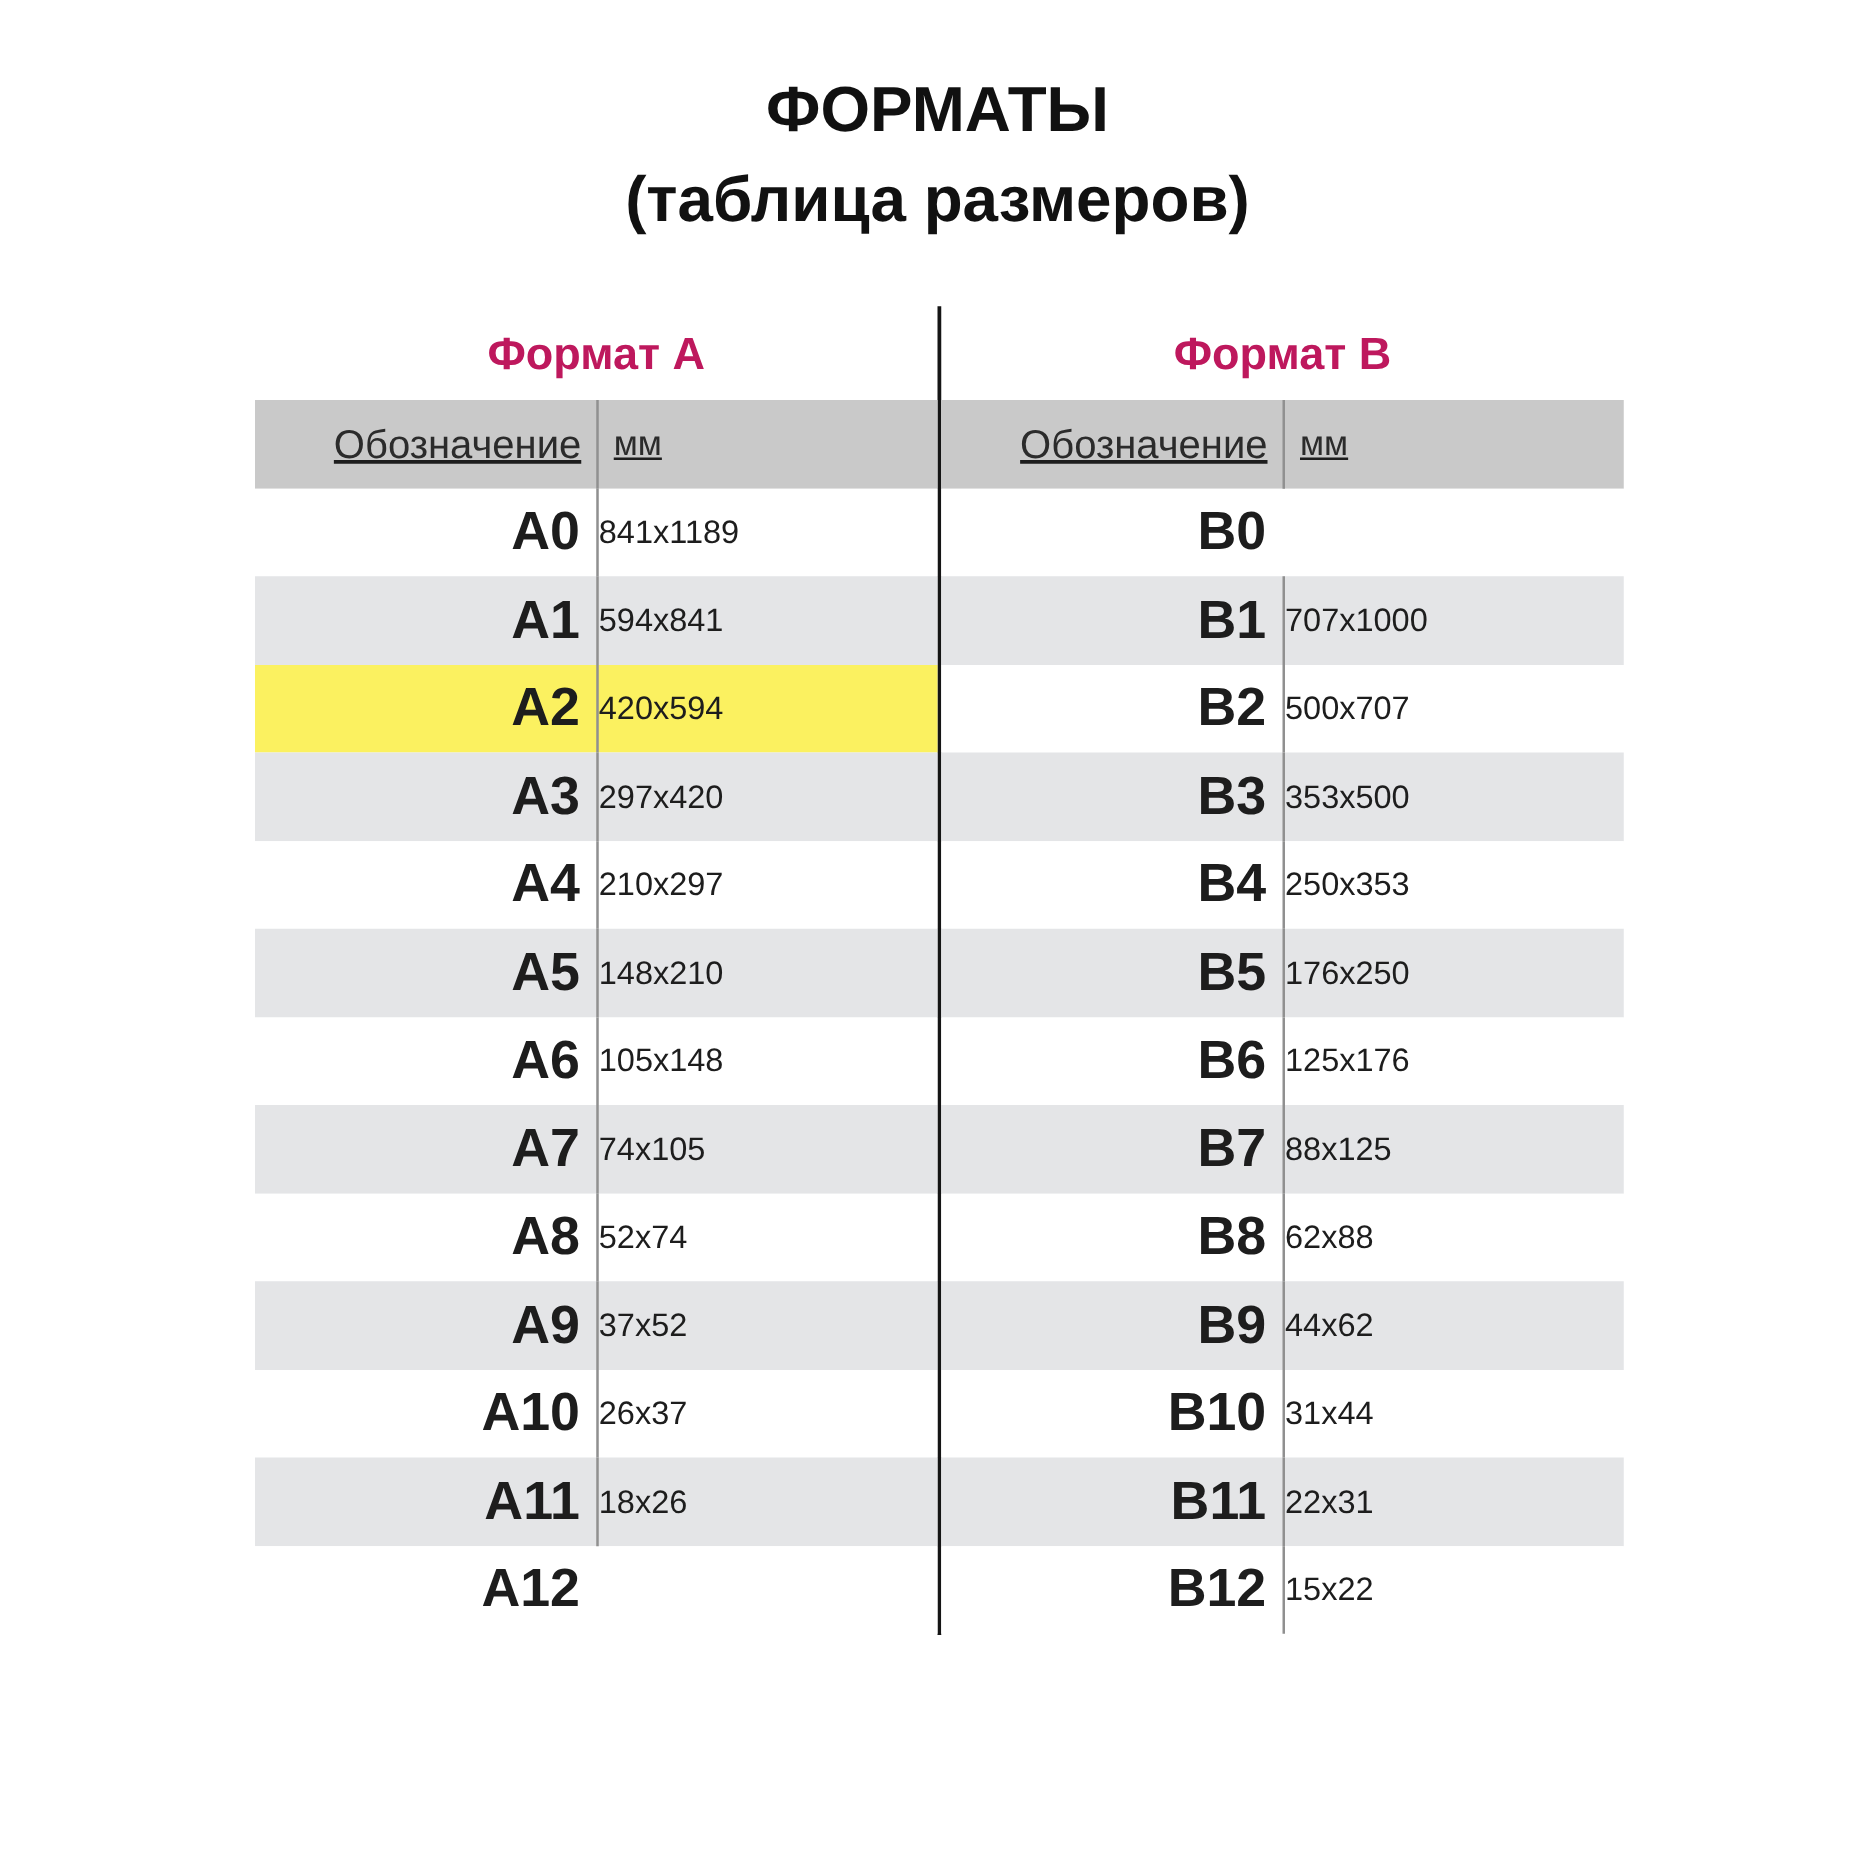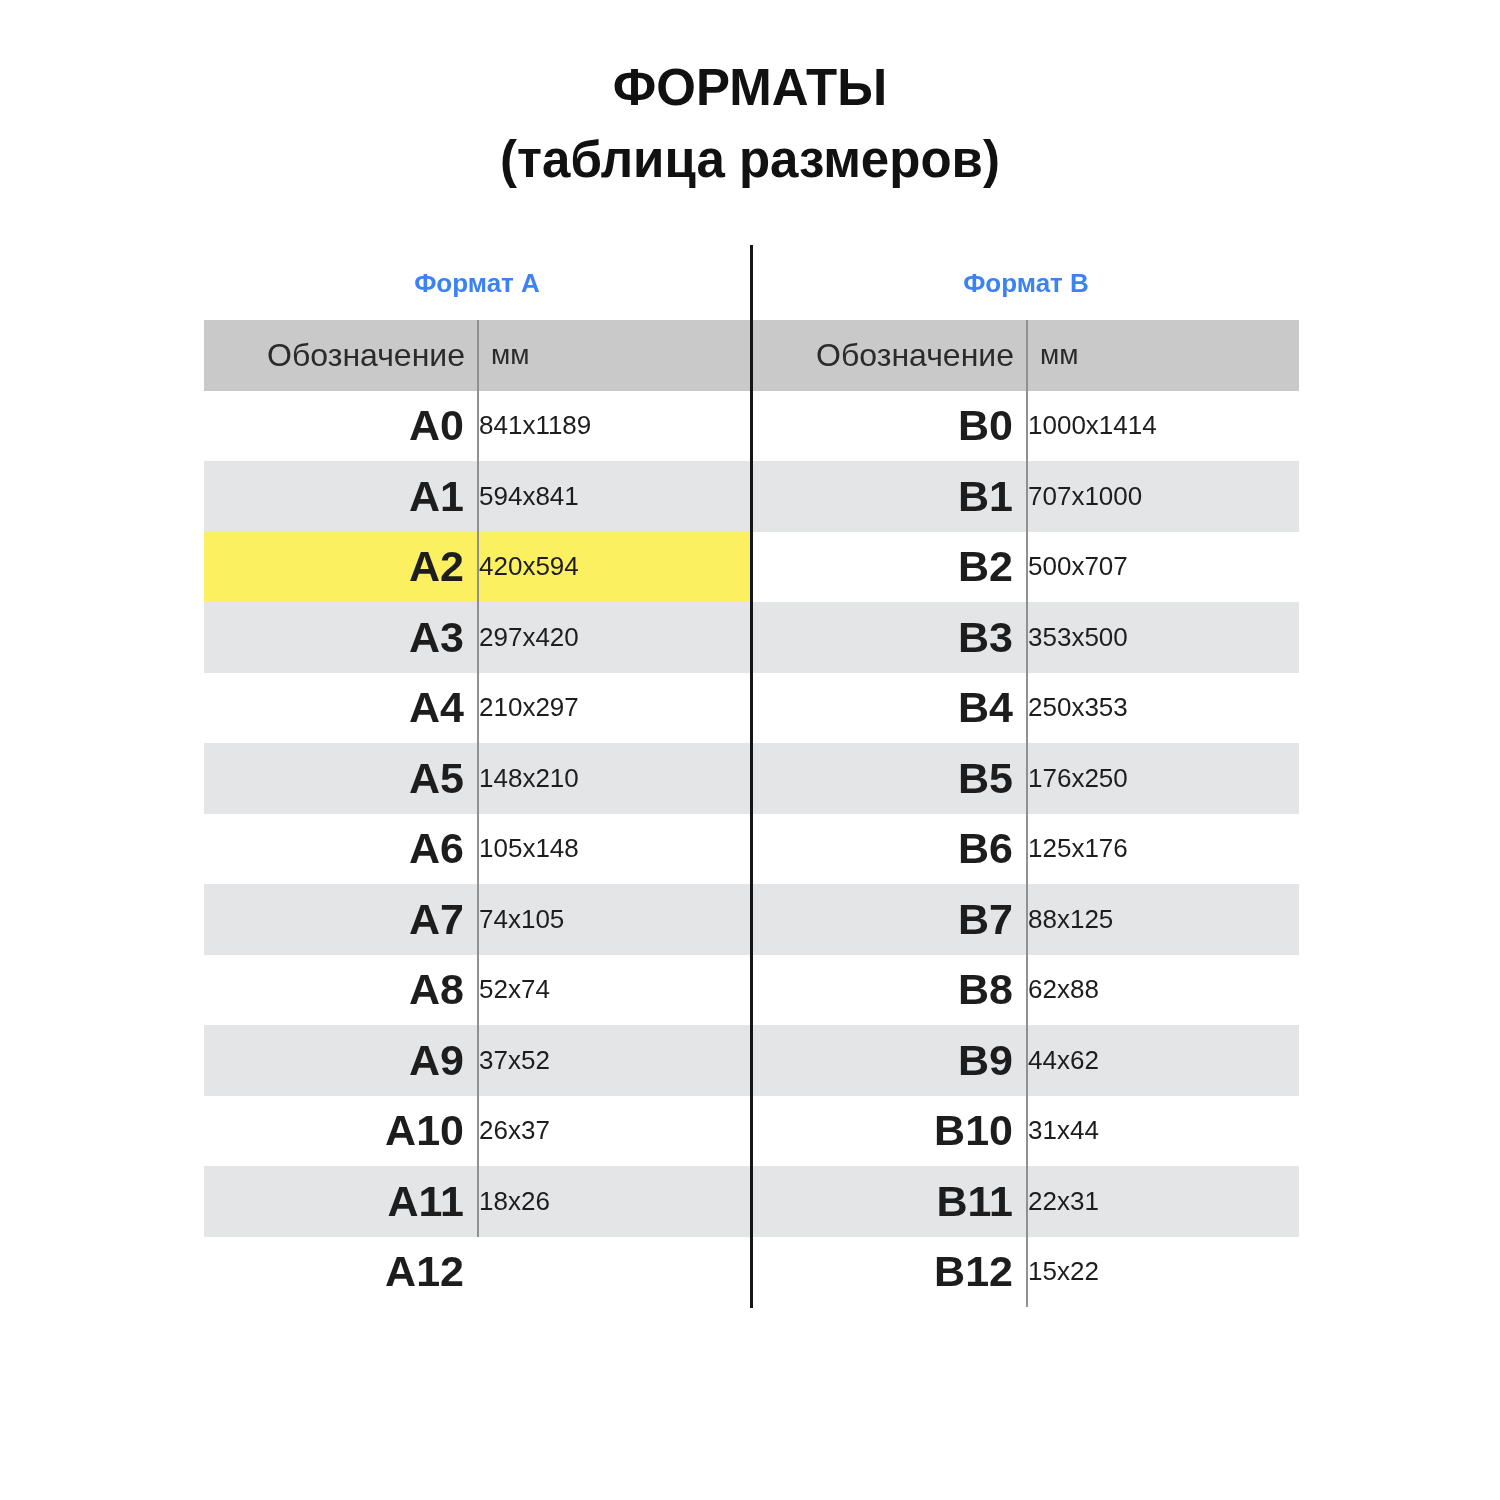--- a/index.html
+++ b/index.html
@@ -37,30 +37,30 @@
     position:absolute;
     top:246px;
     width:546px;
   }
   .tbl-a{left:204px;}
   .tbl-b{left:753px;}
   .fmt-label{
     height:74px;
     display:flex;align-items:center;justify-content:center;
     font-weight:700;
-    font-size:26px;
-    color:#3b82f6;
+    font-size:36px;
+    color:#be185d;
   }
   .grid{width:100%;}
   .row{
     display:flex;
     height:70.5px;
     width:100%;
   }
-  .row.header-row{background:var(--header-bg);}
+  .row.header-row{background:var(--header-bg);text-decoration:underline;}
   .row.bg-white{background:#ffffff;}
   .row.bg-gray{background:var(--alt-bg);}
   .row.bg-yellow{background:var(--highlight);}
   .cell-des{
     width:50%;
     box-sizing:border-box;
     display:flex;align-items:center;justify-content:flex-end;
     padding-right:13px;
     font-weight:700;
     font-size:43px;
@@ -159,21 +159,20 @@
 
 <section class="tbl tbl-b">
   <div class="fmt-label">Формат B</div>
   <div class="grid">
       <div class="row header-row">
         <div class="cell-des">Обозначение</div>
         <div class="cell-mm">мм</div>
       </div>
       <div class="row bg-white">
         <div class="cell-des">B0</div>
-        <div class="cell-mm">1000x1414</div>
       </div>
       <div class="row bg-gray">
         <div class="cell-des">B1</div>
         <div class="cell-mm">707x1000</div>
       </div>
       <div class="row bg-white">
         <div class="cell-des">B2</div>
         <div class="cell-mm">500x707</div>
       </div>
       <div class="row bg-gray">

